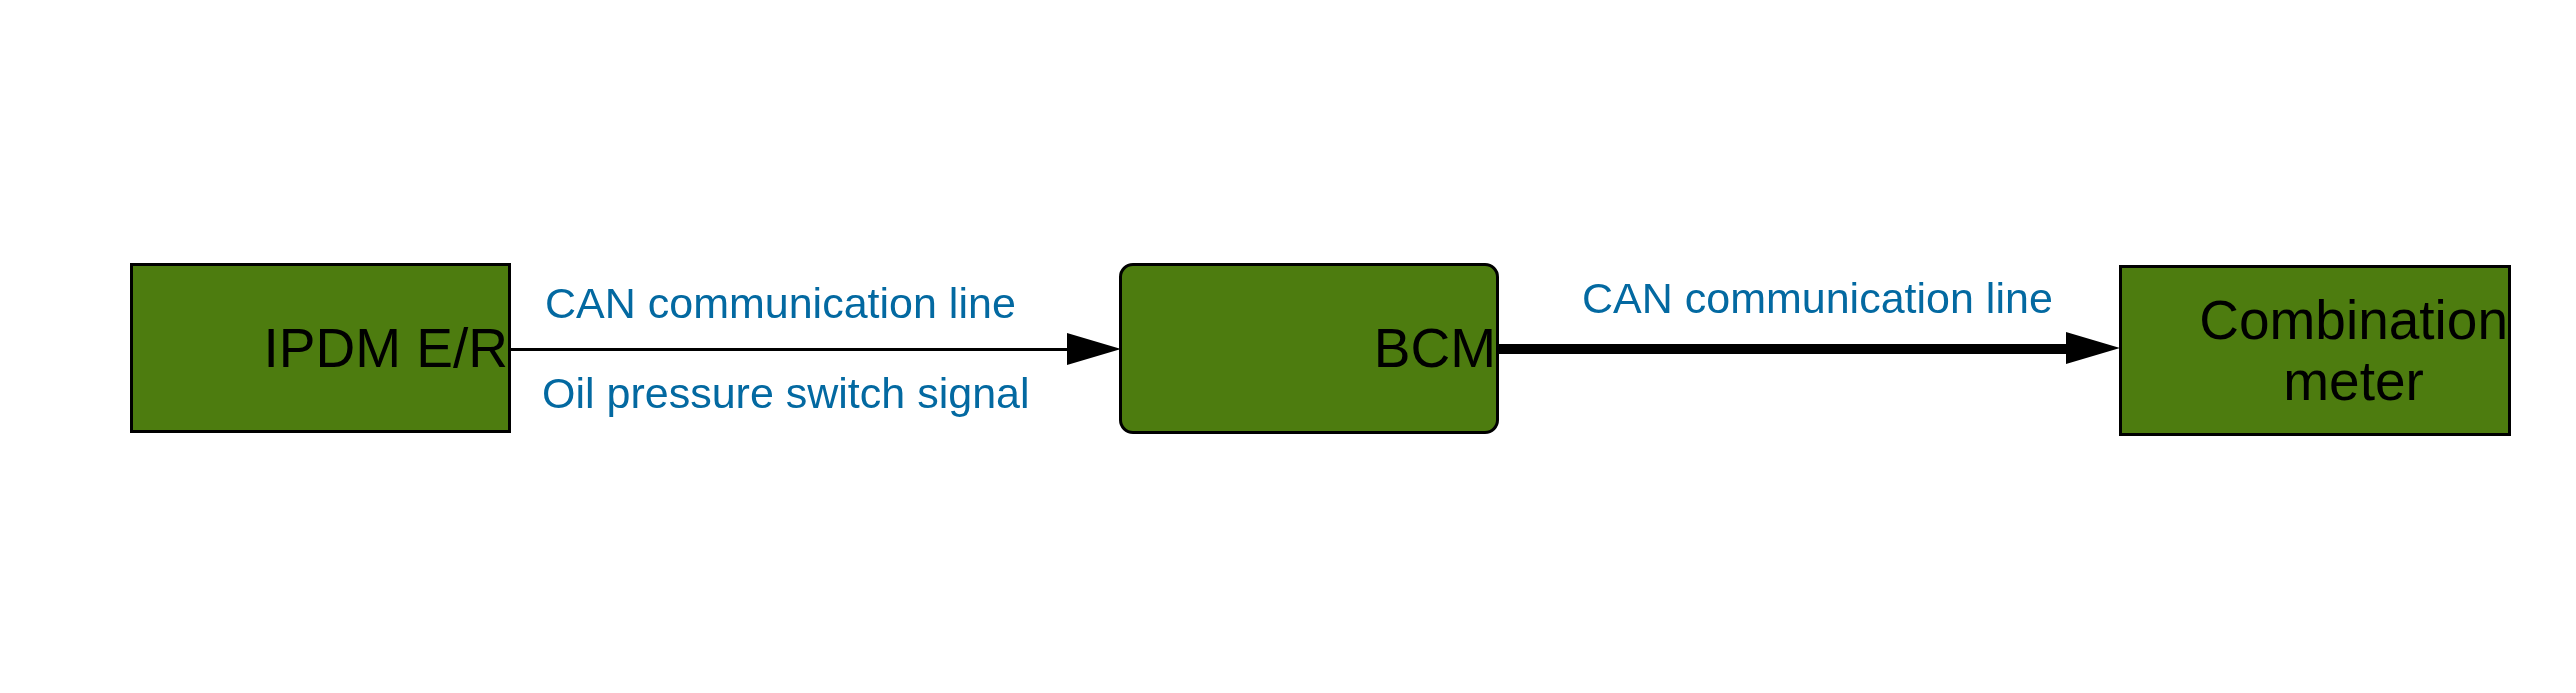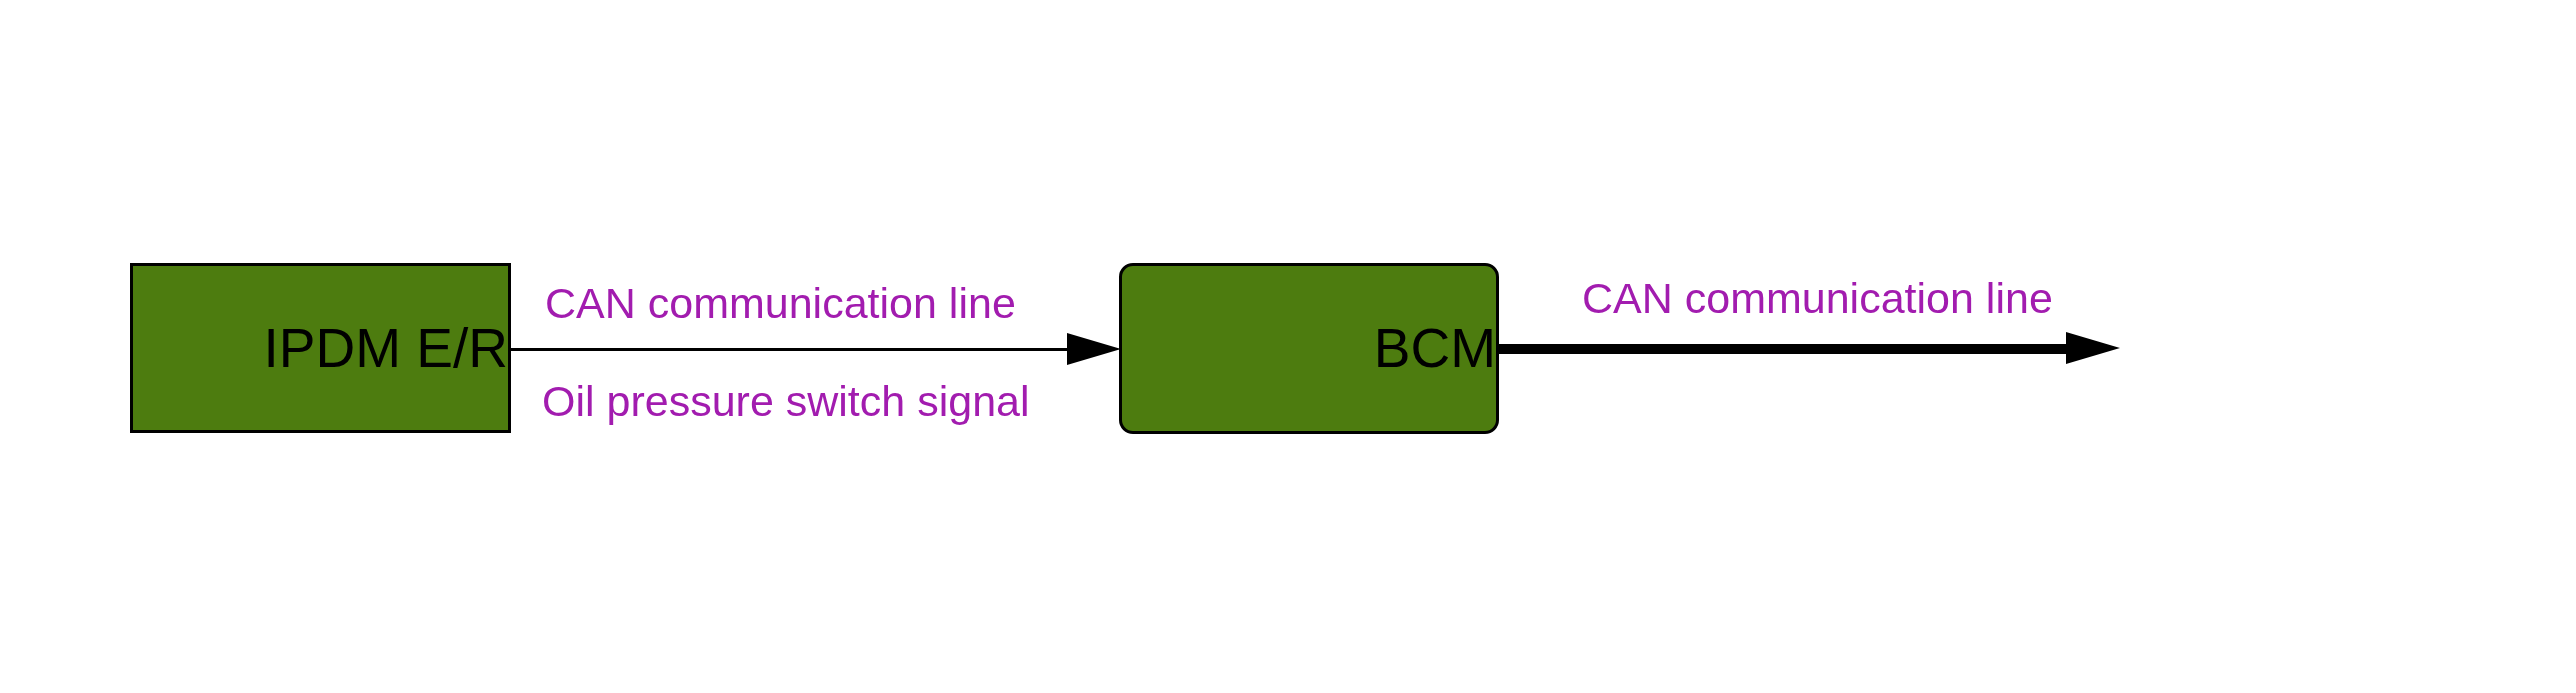--- a/index.html
+++ b/index.html
@@ -51,24 +51,24 @@
     border-left: 54px solid #000000;
   }
   #edge1-head { left: 1067px; top: 333px; }
   #edge2-head { left: 2066px; top: 332px; }
 
   .edge-label {
     position: absolute;
     font-size: 43px;
     line-height: 1;
     white-space: nowrap;
-    color: #a21caf;
+    color: #0369a1;
   }
   #label-can1 { left: 545px;  top: 282px; }
-  #label-oil  { left: 542px;  top: 372px; margin-top: 8px; }
+  #label-oil  { left: 542px;  top: 372px; }
   #label-can2 { left: 1582px; top: 277px; }
 </style>
 </head>
 <body>
 
 <div class="canvas">
 
   <div class="node" id="node-ipdm">
     <span class="node-label">IPDM E/R</span>
   </div>
@@ -79,15 +79,19 @@
   <div class="edge-label" id="label-oil">Oil pressure switch signal</div>
 
   <div class="node" id="node-bcm">
     <span class="node-label">BCM</span>
   </div>
 
   <div class="edge-line" id="edge2-line"></div>
   <div class="arrowhead" id="edge2-head"></div>
   <div class="edge-label" id="label-can2">CAN communication line</div>
 
+  <div class="node" id="node-comb">
+    <span class="node-label">Combination
+meter</span>
+  </div>
 
 </div>
 
 
 </body></html>

